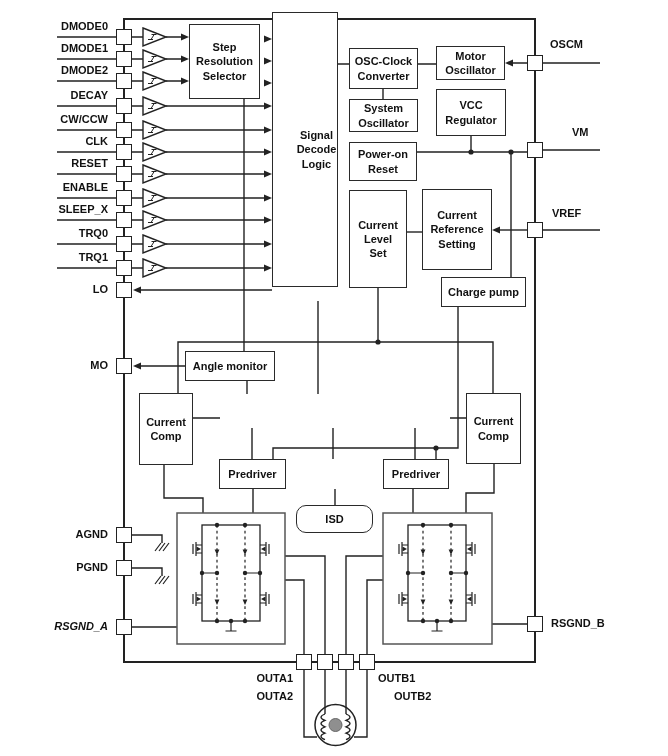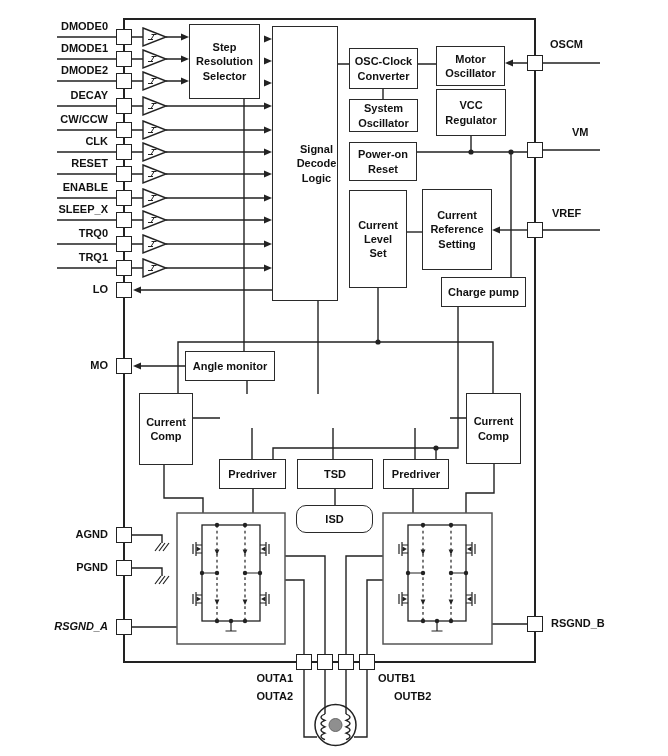--- a/index.html
+++ b/index.html
@@ -222,47 +222,46 @@
       <circle cx="335.5" cy="725" r="20.5" stroke-width="1.5"></circle>
       <path d="M325,714 q-8,3.2 0,6.4 q-8,3.2 0,6.4 q-8,3.2 0,6.4 q-8,3.2 0,6.4" stroke-width="1.3"></path>
       <path d="M346,714 q8,3.2 0,6.4 q8,3.2 0,6.4 q8,3.2 0,6.4 q8,3.2 0,6.4" stroke-width="1.3"></path>
       <circle cx="335.5" cy="725" r="6.5" fill="#8f8f8f" stroke="#666" stroke-width="1"></circle>
     </g>
   </svg>
 
   <div class="block" style="left:189px;top:24px;width:71px;height:75px;">Step
 Resolution
 Selector</div>
-  <div class="block" style="left:272px;top:26px;width:66px;height:275px;padding-left:23px;">Signal
+  <div class="block" style="left:272px;top:12px;width:66px;height:275px;padding-left:23px;">Signal
 Decode
 Logic</div>
   <div class="block" style="left:349px;top:48px;width:69px;height:41px;">OSC-Clock
 Converter</div>
-  <div class="block" style="left:436px;top:46px;width:69px;height:40px;">Motor
+  <div class="block" style="left:436px;top:46px;width:69px;height:34px;">Motor
 Oscillator</div>
   <div class="block" style="left:349px;top:99px;width:69px;height:33px;">System
 Oscillator</div>
   <div class="block" style="left:349px;top:142px;width:68px;height:39px;">Power-on
 Reset</div>
   <div class="block" style="left:436px;top:89px;width:70px;height:47px;">VCC
 Regulator</div>
   <div class="block" style="left:349px;top:190px;width:58px;height:98px;">Current
 Level
 Set</div>
   <div class="block" style="left:422px;top:189px;width:70px;height:81px;">Current
 Reference
 Setting</div>
   <div class="block" style="left:185px;top:351px;width:90px;height:30px;">Angle monitor</div>
   <div class="block" style="left:441px;top:277px;width:85px;height:30px;">Charge pump</div>
   <div class="block" style="left:139px;top:393px;width:54px;height:72px;">Current
 Comp</div>
   <div class="block" style="left:466px;top:393px;width:55px;height:71px;">Current
 Comp</div>
   <div class="block" style="left:219px;top:459px;width:67px;height:30px;">Predriver</div>
-  <div class="block" style="left:297px;top:459px;width:76px;height:30px;">TSD</div>
   <div class="block" style="left:383px;top:459px;width:66px;height:30px;">Predriver</div>
   <div class="block" style="left:296px;top:505px;width:77px;height:28px;border-radius:10px;">ISD</div>
 
   <div class="pin" style="left:116px;top:29px;"></div>
   <div class="pin" style="left:116px;top:51px;"></div>
   <div class="pin" style="left:116px;top:73px;"></div>
   <div class="pin" style="left:116px;top:98px;"></div>
   <div class="pin" style="left:116px;top:122px;"></div>
   <div class="pin" style="left:116px;top:144px;"></div>
   <div class="pin" style="left:116px;top:166px;"></div>

